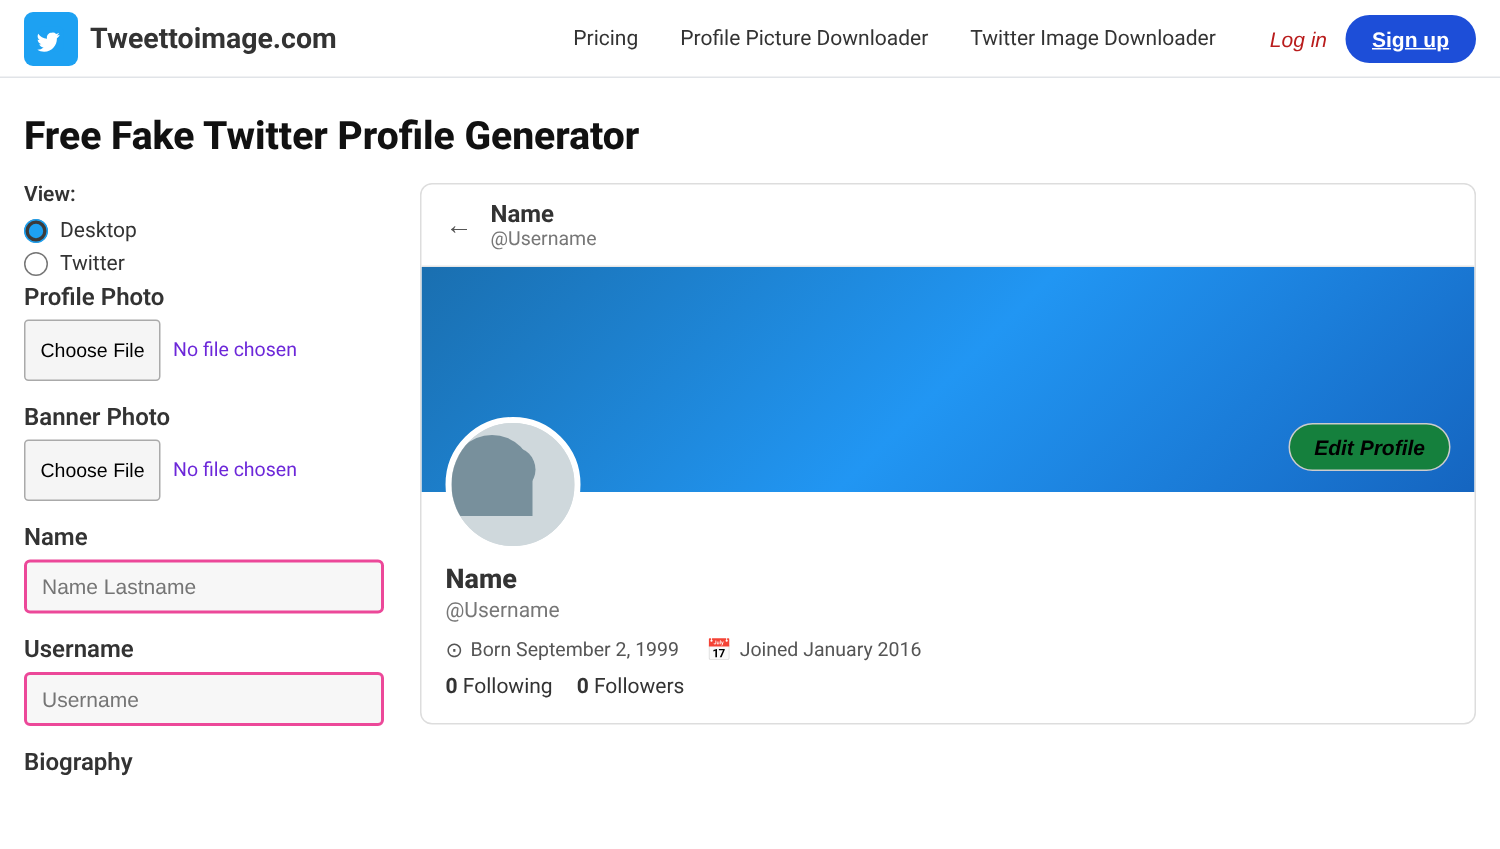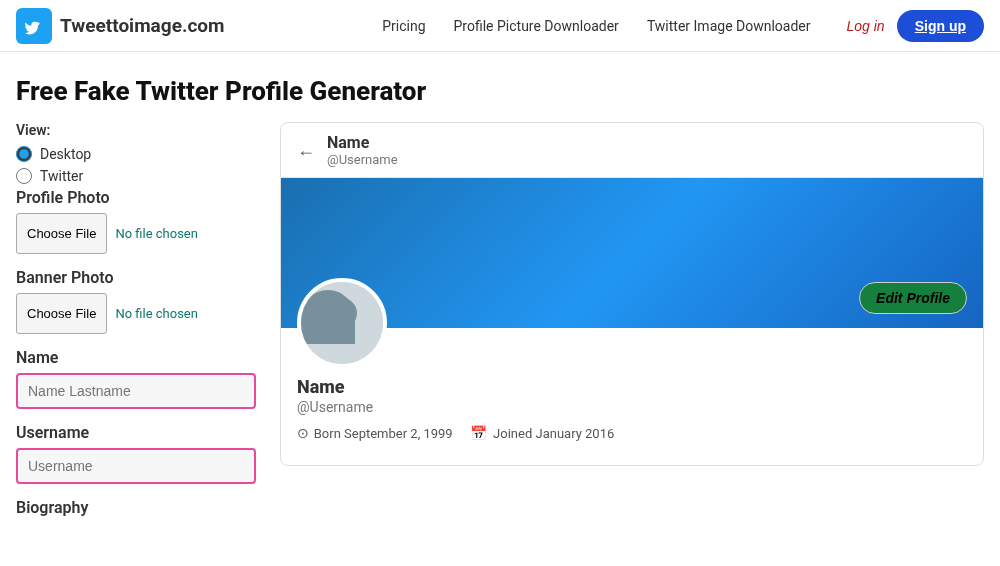--- a/index.html
+++ b/index.html
@@ -39,21 +39,21 @@
     .radio-item { display: flex; align-items: center; gap: 8px; cursor: pointer; }
     .radio-item input[type="radio"] { accent-color: #1da1f2; width: 16px; height: 16px; cursor: pointer; }
 
     .field-group { margin-bottom: 14px; }
     .field-label { font-weight: 600; font-size: 16px; margin-bottom: 6px; }
     .file-row { display: flex; align-items: center; gap: 8px; }
     .choose-file-btn {
       border: 1px solid #aaa; background: #f5f5f5; padding: 12px 10px;
       font-size: 13px; cursor: pointer; border-radius: 3px;
     }
-    .file-chosen-text { font-size: 13px; color: #0f766e; }
+    .file-chosen-text { font-size: 13px; color: #6d28d9; }
     .text-input {
       width: 100%; border: 2px solid #ec4899; border-radius: 4px;
       padding: 8px 10px; font-size: 14px; color: #666; background: #f7f7f7;
     }
     textarea.text-input { resize: vertical; min-height: 55px; }
 
     
     .right-panel {
       flex: 1; border: 1px solid #ddd; border-radius: 8px; overflow: hidden;
       background: #fff;
@@ -210,17 +210,27 @@
           <div class="meta-item">
             <span class="meta-icon">⊙</span>
             <span>Born September 2, 1999</span>
           </div>
           <div class="meta-item">
             <span class="meta-icon">📅</span>
             <span>Joined January 2016</span>
           </div>
         </div>
 
+        <div class="profile-stats">
+          <div class="stat-item">
+            <span class="stat-num">0</span>
+            <span class="stat-label"> </span><span>Following</span>
+          </div>
+          <div class="stat-item">
+            <span class="stat-num">0</span>
+            <span class="stat-label"> </span><span>Followers</span>
+          </div>
+        </div>
       </div>
 
     </div>
   </div>
 </div>
 
 </body></html>

